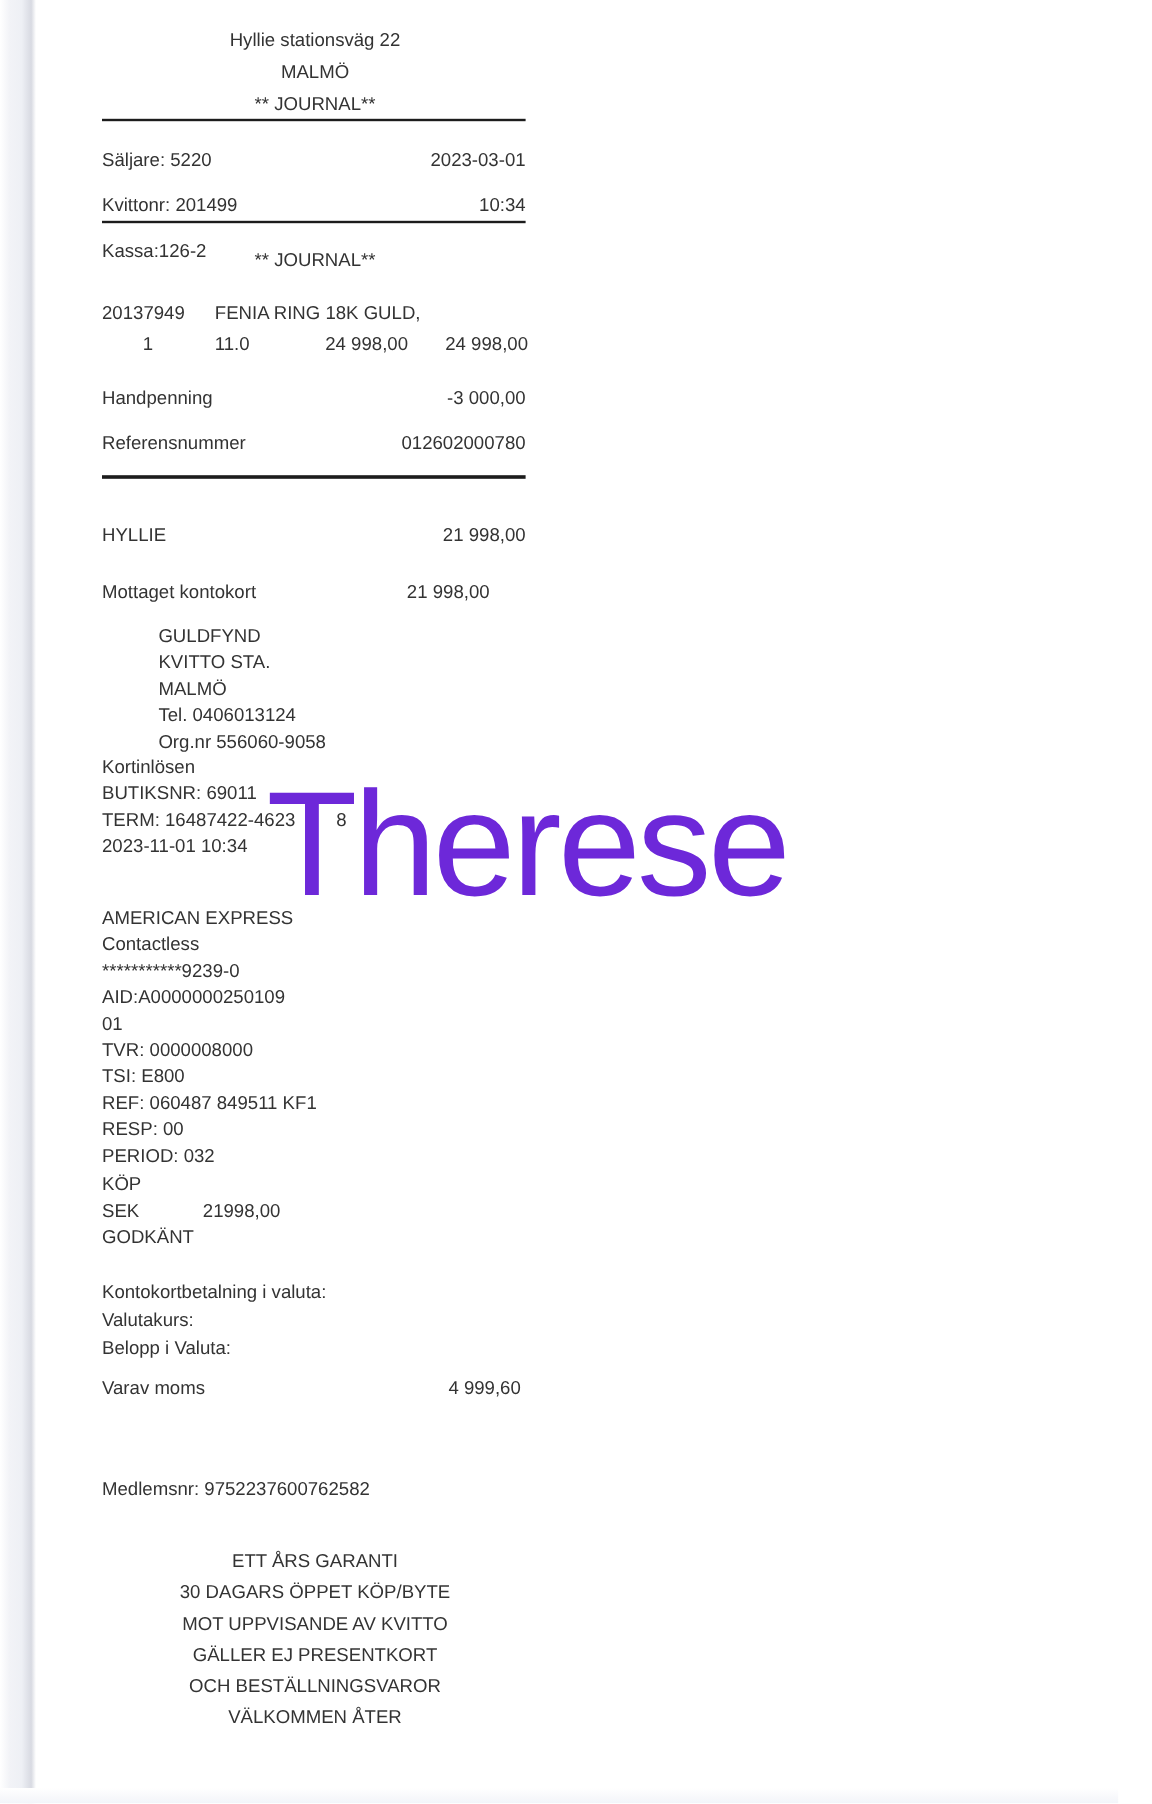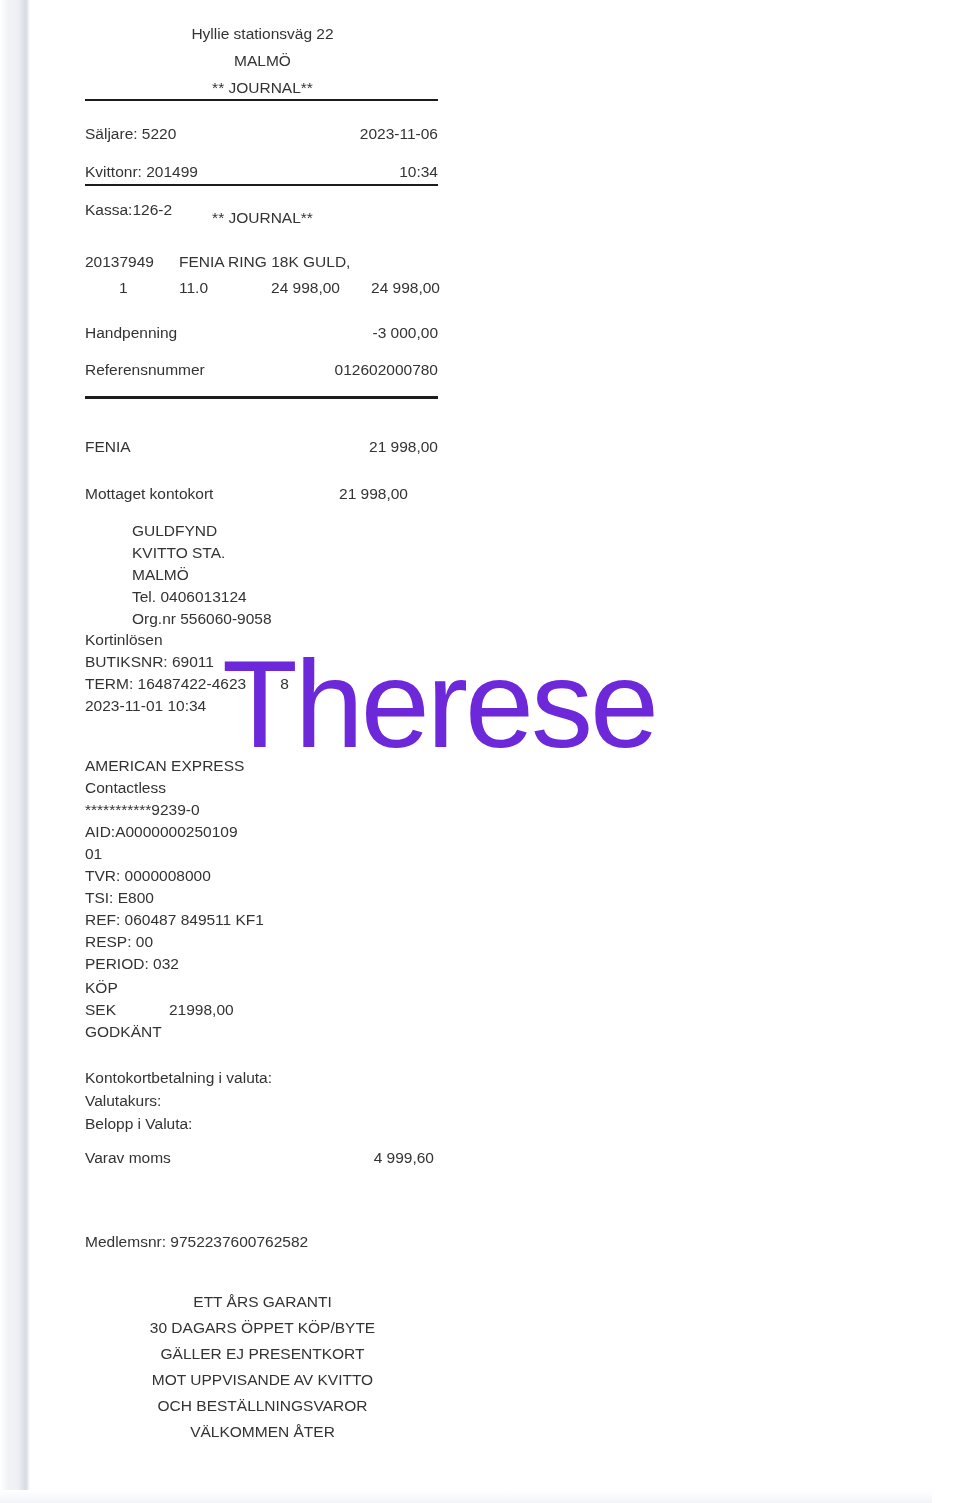--- a/index.html
+++ b/index.html
@@ -60,21 +60,21 @@
     <div>Hyllie stationsväg 22</div>
     <div>MALMÖ</div>
     <div>** JOURNAL**</div>
   </div>
 
   <div class="rule rule2" style="top:99px;"></div>
 
   <div class="block lh27" style="top:109px;">
     <div class="row">
       <span>Säljare: 5220</span>
-      <span class="val">2023-11-06</span>
+      <span class="val">2023-03-01</span>
     </div>
     <div class="row">
       <span>Kvittonr: 201499</span>
       <span class="val">10:34</span>
     </div>
     <div class="row">
       <span>Kassa:126-2</span>
       <span class="val"></span>
     </div>
   </div>
@@ -103,21 +103,21 @@
     <div class="row">
       <span>Referensnummer</span>
       <span class="val">012602000780</span>
     </div>
   </div>
 
   <div class="rule rule3" style="top:396px;"></div>
 
   <div class="block lh26" style="top:423px;">
     <div class="row">
-      <span>FENIA</span>
+      <span>HYLLIE</span>
       <span class="val">21 998,00</span>
     </div>
   </div>
 
   <div class="block lh26" style="top:470px;">
     <div class="row">
       <span>Mottaget kontokort</span>
       <span class="val val-inset">21 998,00</span>
     </div>
   </div>
@@ -167,21 +167,21 @@
       <span>Varav moms</span>
       <span class="val" style="padding-right:6px;">4 999,60</span>
     </div>
   </div>
 
   <div class="block lh22" style="top:1231px;">Medlemsnr: 9752237600762582</div>
 
   <div class="block centered lh26" style="top:1289px;">
     <div>ETT ÅRS GARANTI</div>
     <div>30 DAGARS ÖPPET KÖP/BYTE</div>
+    <div>MOT UPPVISANDE AV KVITTO</div>
     <div>GÄLLER EJ PRESENTKORT</div>
-    <div>MOT UPPVISANDE AV KVITTO</div>
     <div>OCH BESTÄLLNINGSVAROR</div>
     <div>VÄLKOMMEN ÅTER</div>
   </div>
 
   <div class="photo-edge-bottom"></div>
 
 </div>
 
 </body></html>

